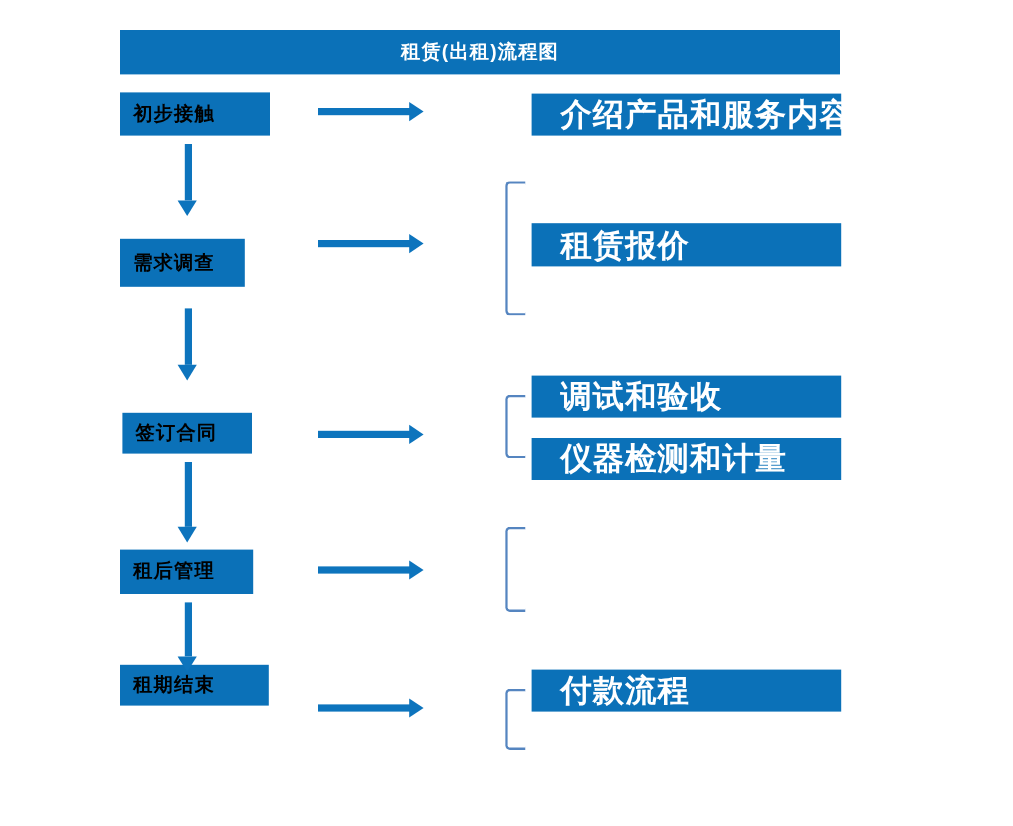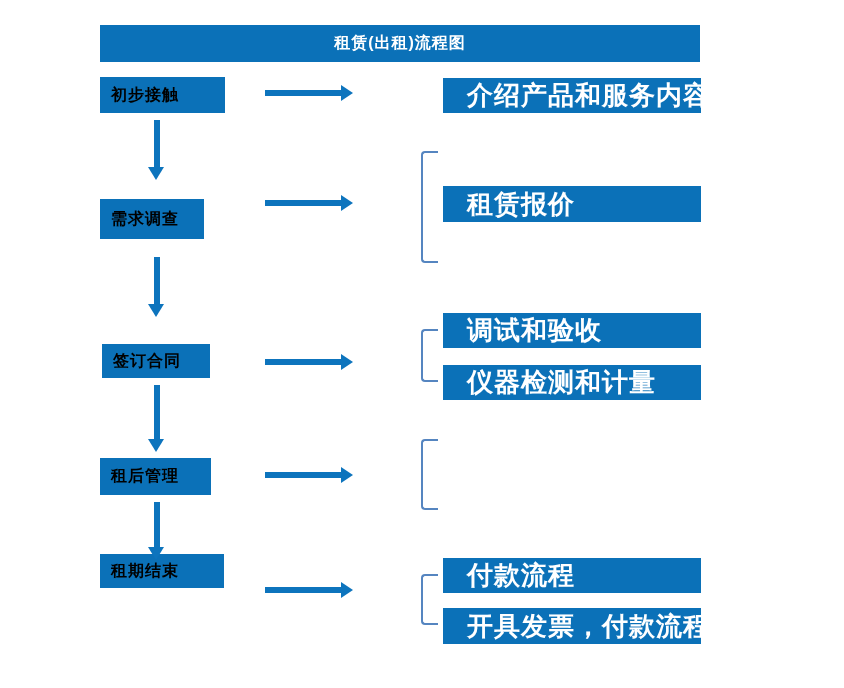--- a/index.html
+++ b/index.html
@@ -101,15 +101,14 @@
 
   <div class="detailbox" style="top:78px;height:35px">介绍产品和服务内容</div>
 
   <div class="detailbox" style="top:186px;height:36px">租赁报价</div>
 
   <div class="detailbox" style="top:313px;height:35px">调试和验收</div>
   <div class="detailbox" style="top:365px;height:35px">仪器检测和计量</div>
 
 
   <div class="detailbox" style="top:558px;height:35px">付款流程</div>
-  <div class="detailbox" style="top:608px;height:36px">开具发票，付款流程</div>
 
 </div>
 
 </body></html>

